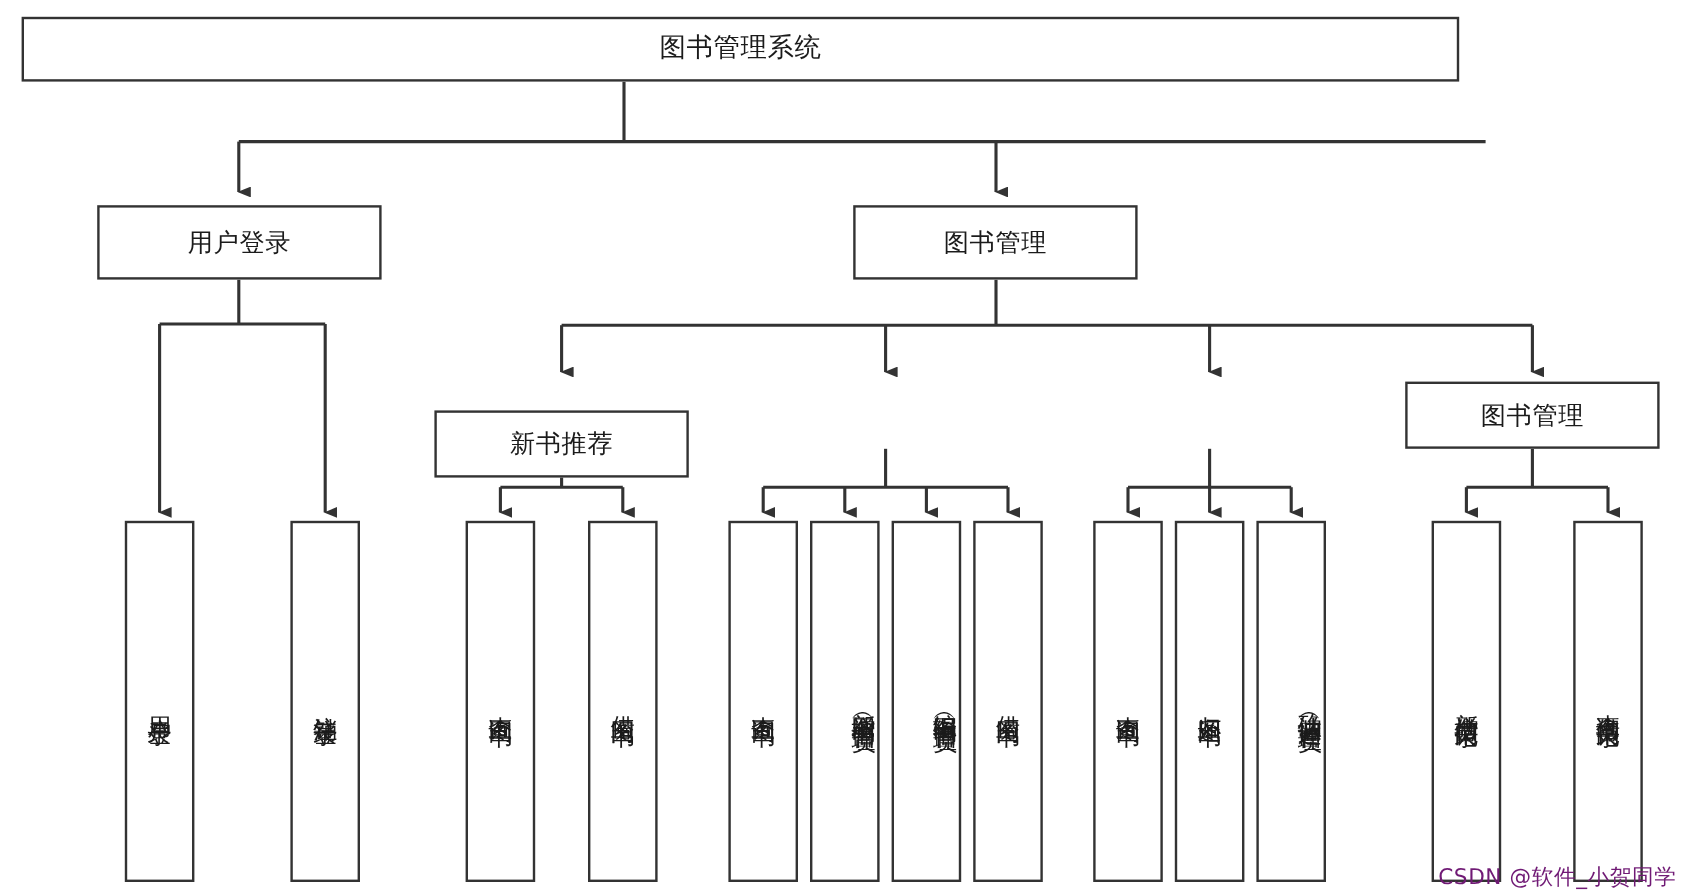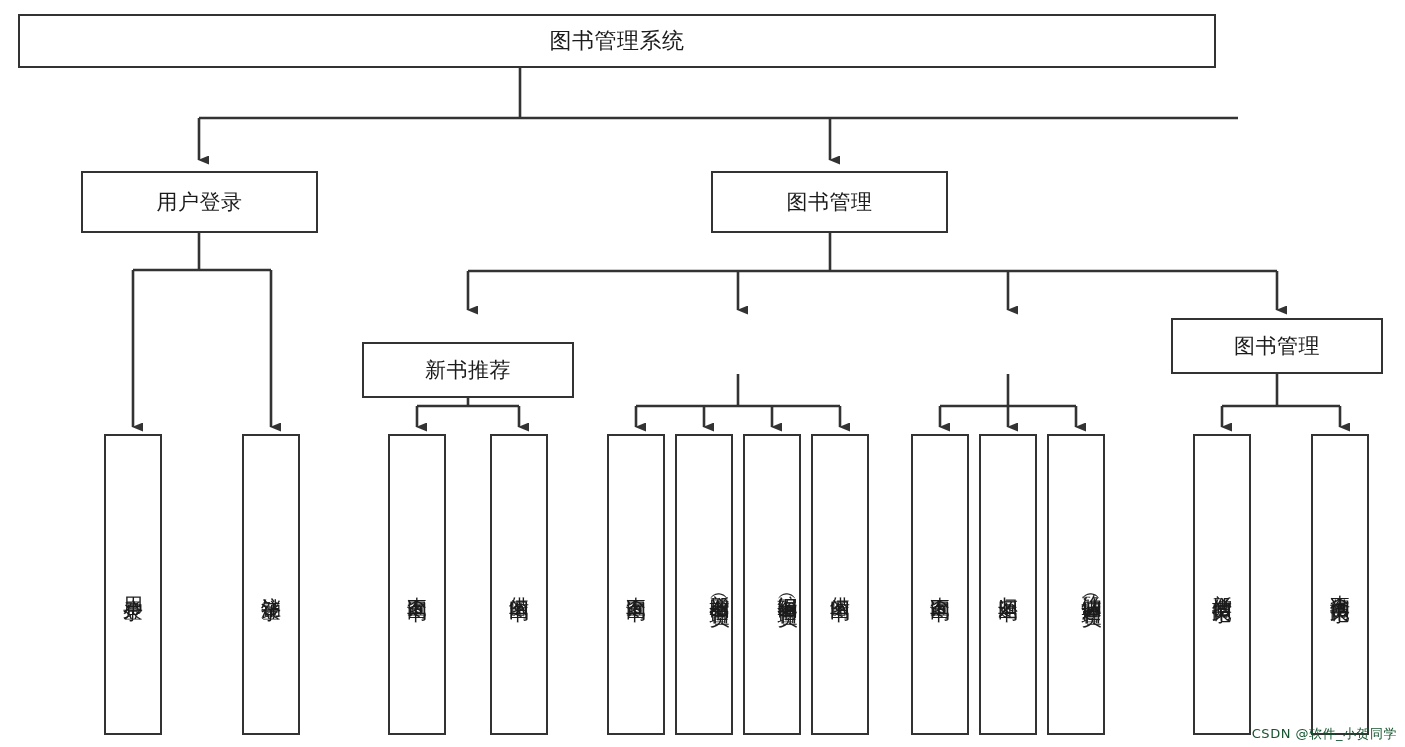--- a/index.html
+++ b/index.html
@@ -59,22 +59,22 @@
     padding-top: 0;
   }
   .node-text {
     display: block;
     white-space: pre;
   }
   .watermark {
     position: absolute;
     right: 8px;
     bottom: 4px;
-    font-size: 13px;
-    color: #14532d;
+    font-size: 18px;
+    color: #701a75;
     letter-spacing: 0.5px;
     white-space: nowrap;
   }
 </style>
 </head>
 <body>
 
 <div id="canvas">
 
   <svg id="edge-layer" viewBox="0 0 1405 747" xmlns="http://www.w3.org/2000/svg">

